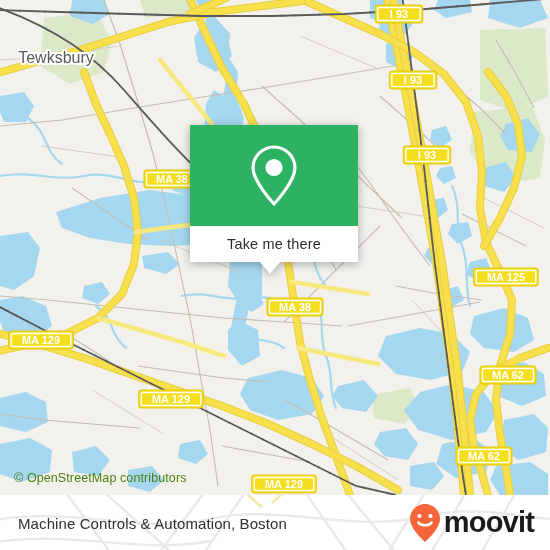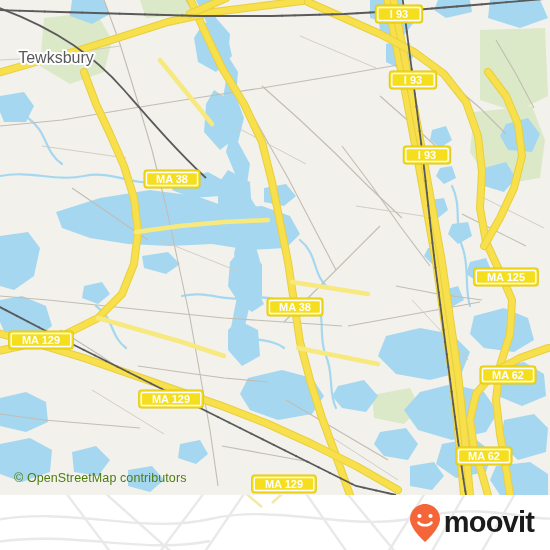--- a/index.html
+++ b/index.html
@@ -374,20 +374,32 @@
             <rect x="456" y="447" width="56" height="18" rx="2.5" fill="#F5DE1E" stroke="#E2C70E" stroke-width="1"></rect>
             <rect x="458.5" y="449.5" width="51" height="13" rx="1.5" fill="none" stroke="#FFFFFF" stroke-width="1.4"></rect>
             <text x="484" y="460.3" text-anchor="middle" font-family="Liberation Sans, sans-serif" font-size="11" font-weight="bold" fill="#FFFFFF">MA 62</text>
           </g>
         </g>
     </svg>
   </div>
 
   <div id="attribution">© OpenStreetMap contributors</div>
 
+  <div id="callout">
+    <div id="callout-image">
+      <svg width="56" height="66" viewBox="0 0 56 66">
+        <path d="M28 4 C16.4 4 7 13.4 7 25 C7 38.5 28 61 28 61 C28 61 49 38.5 49 25 C49 13.4 39.6 4 28 4 Z" fill="none" stroke="#ffffff" stroke-width="3.2" stroke-linejoin="round"></path>
+        <circle cx="28" cy="24.5" r="8.6" fill="#ffffff"></circle>
+      </svg>
+    </div>
+    <div id="callout-button">
+      <span id="callout-button-label">Take me there</span>
+    </div>
+    <div id="callout-tail"></div>
+  </div>
 
   <div id="footer">
     <svg id="footer-watermark" viewBox="0 0 550 55">
       <g fill="none" stroke="#E9E9EA" stroke-width="2.4">
         <path d="M60,-10 L120,70"></path>
         <path d="M96,-10 L186,70"></path>
         <path d="M210,-10 L150,70"></path>
         <path d="M250,-10 L196,70"></path>
         <path d="M300,-10 L356,70"></path>
         <path d="M340,-10 L406,70"></path>
@@ -396,20 +408,21 @@
         <path d="M520,-10 L474,70"></path>
         <path d="M-10,26 C70,10 140,40 210,24 C280,8 350,38 420,22 C490,6 540,30 560,22"></path>
         <path d="M-10,48 C70,34 140,60 210,46"></path>
       </g>
       <g fill="none" stroke="#F4E9A8" stroke-width="2.6">
         <path d="M236,-10 L262,12"></path>
         <path d="M292,-10 L272,8"></path>
       </g>
     </svg>
 
+    <div id="footer-title">Machine Controls &amp; Automation, Boston</div>
 
     <div id="brand">
       <svg width="32" height="40" viewBox="0 0 32 40">
         <path d="M16 1 C7.7 1 1 7.7 1 16 C1 26 16 39 16 39 C16 39 31 26 31 16 C31 7.7 24.3 1 16 1 Z" fill="#F5653A"></path>
         <circle cx="10.5" cy="13" r="2.1" fill="#ffffff"></circle>
         <circle cx="21.5" cy="13" r="2.1" fill="#ffffff"></circle>
         <path d="M9.5 19.5 C11.8 23.2 20.2 23.2 22.5 19.5" fill="none" stroke="#ffffff" stroke-width="2.6" stroke-linecap="round"></path>
       </svg>
       <span id="brand-wordmark">moovit</span>
     </div>

